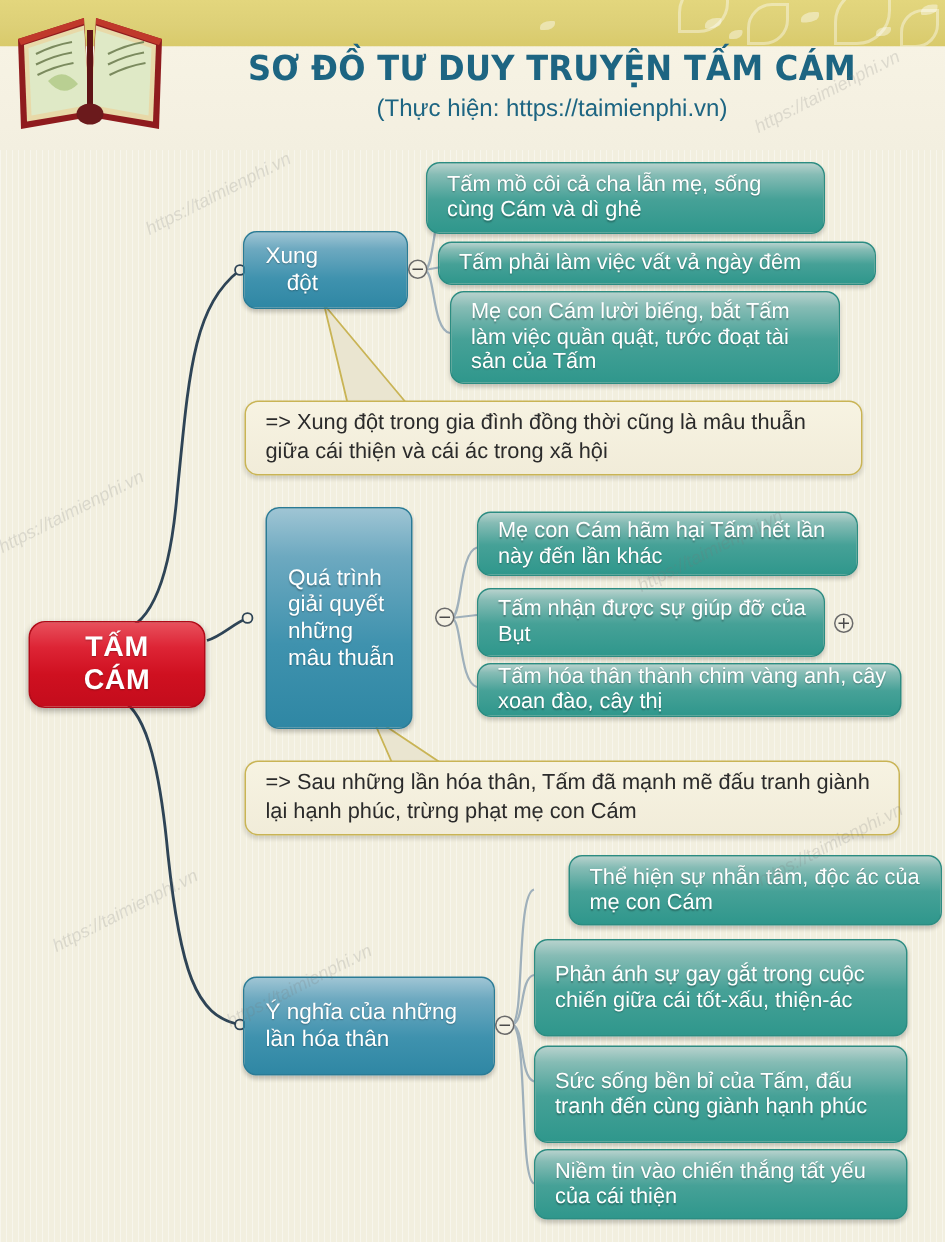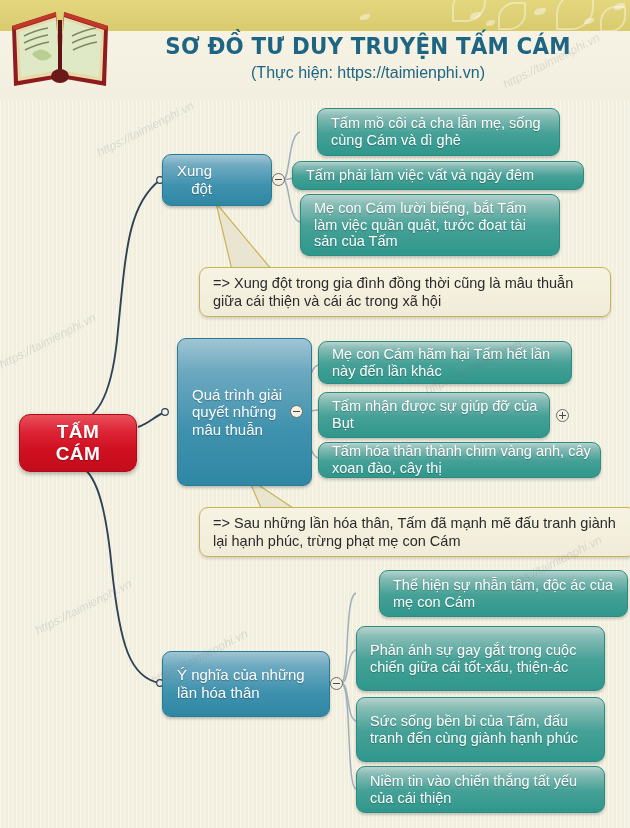--- a/index.html
+++ b/index.html
@@ -110,21 +110,21 @@
   .callout{
     position:absolute;
     box-sizing:border-box;
     background:linear-gradient(180deg,#f7f3e2 0%,#f1ecd9 100%);
     border:1.6px solid #c9b455;
     border-radius:9px;
     box-shadow:0 2px 3px rgba(0,0,0,0.14);
     color:#2b2b2b;
     font-size:14.5px;line-height:1.26;
     padding:6px 10px 6px 13px;
-    display:flex;align-items:flex-start;margin-left:36px;
+    display:flex;align-items:flex-end;
   }
 
   
   .toggle{
     position:absolute;width:13px;height:13px;
     border:1px solid #6b6b6b;border-radius:50%;
     background:#f4f1e3;
     box-sizing:border-box;
   }
   .toggle::before{
@@ -229,35 +229,35 @@
       <span>CÁM</span>
     </div>
   </div>
 
   <div class="node node-branch" style="left:162px;top:154px;width:110px;height:52px;">
     <span style="white-space:pre-line;text-align:right;">Xung
 đột</span>
   </div>
   <div class="toggle" style="left:272px;top:173px;"></div>
 
-  <div class="node node-leaf" style="left:317px;top:108px;width:243px;height:48px;">
+  <div class="node node-leaf" style="left:284px;top:108px;width:266px;height:48px;">
     <span>Tấm mồ côi cả cha lẫn mẹ, sống cùng Cám và dì ghẻ</span>
   </div>
   <div class="node node-leaf" style="left:292px;top:161px;width:292px;height:29px;">
     <span>Tấm phải làm việc vất vả ngày đêm</span>
   </div>
   <div class="node node-leaf" style="left:300px;top:194px;width:260px;height:62px;">
     <span>Mẹ con Cám lười biếng, bắt Tấm làm việc quần quật, tước đoạt tài sản của Tấm</span>
   </div>
 
   <div class="callout" style="left:163px;top:267px;width:412px;height:50px;">
     <span>=&gt; Xung đột trong gia đình đồng thời cũng là mâu thuẫn giữa cái thiện và cái ác trong xã hội</span>
   </div>
 
-  <div class="node node-branch" style="left:177px;top:338px;width:135px;height:148px;">
+  <div class="node node-branch" style="left:177px;top:338px;width:98px;height:148px;">
     <span>Quá trình giải quyết những mâu thuẫn</span>
   </div>
   <div class="toggle" style="left:290px;top:405px;"></div>
 
   <div class="node node-leaf" style="left:318px;top:341px;width:254px;height:43px;">
     <span>Mẹ con Cám hãm hại Tấm hết lần này đến lần khác</span>
   </div>
   <div class="node node-leaf" style="left:318px;top:392px;width:232px;height:46px;">
     <span>Tấm nhận được sự giúp đỡ của Bụt</span>
   </div>

